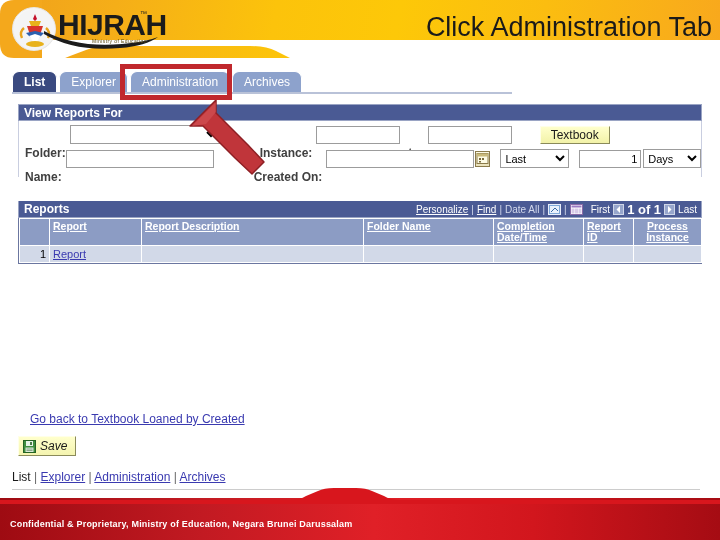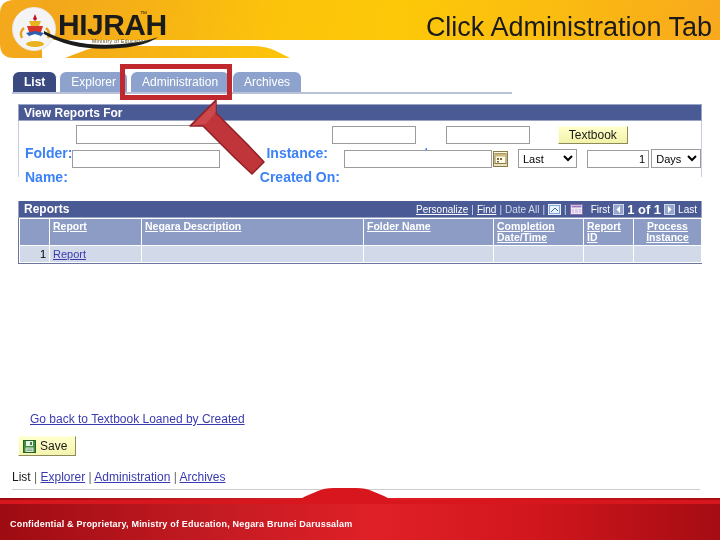--- a/index.html
+++ b/index.html
@@ -164,23 +164,23 @@
   }
 
   .frow {
     display: flex;
     align-items: center;
     height: 21px;
     margin-bottom: 3px;
     padding-left: 6px;
   }
   .flabel {
-    font-size: 14px;
+    font-size: 12px;
     font-weight: bold;
-    color: #3b82f6;
+    color: #404040;
     white-space: nowrap;
     margin-right: 4px;
     margin-top: 36px;
   }
 
   .txt {
     height: 18px;
     border: 1px solid #9c9c9c;
     background: #ffffff;
     font-size: 11px;
@@ -346,20 +346,21 @@
     align-items: center;
     gap: 4px;
     background: linear-gradient(#ffffcc, #f4f4b0);
     border: 1px solid #8a8a5a;
     border-top-color: #ffffe8;
     border-left-color: #ffffe8;
     padding: 0 8px 0 4px;
     font-size: 12px;
     color: #1a1a1a;
     cursor: pointer;
+    font-style: italic;
   }
   .floppy {
     width: 13px; height: 13px;
     display: inline-block;
   }
   .footer-links {
     position: absolute;
     left: 12px; top: 470px;
     font-size: 12px;
     color: #1a1a1a;
@@ -556,21 +557,21 @@
           <col style="width:222px">
           <col style="width:130px">
           <col style="width:90px">
           <col style="width:50px">
           <col style="width:68px">
         </colgroup>
         <thead>
           <tr>
             <th></th>
             <th><u>Report</u></th>
-            <th><u>Negara Description</u></th>
+            <th><u>Report Description</u></th>
             <th><u>Folder Name</u></th>
             <th><u>Completion Date/Time</u></th>
             <th><u>Report ID</u></th>
             <th class="right"><u>Process Instance</u></th>
           </tr>
         </thead>
         <tbody>
           <tr>
             <td class="rownum">1</td>
             <td>

